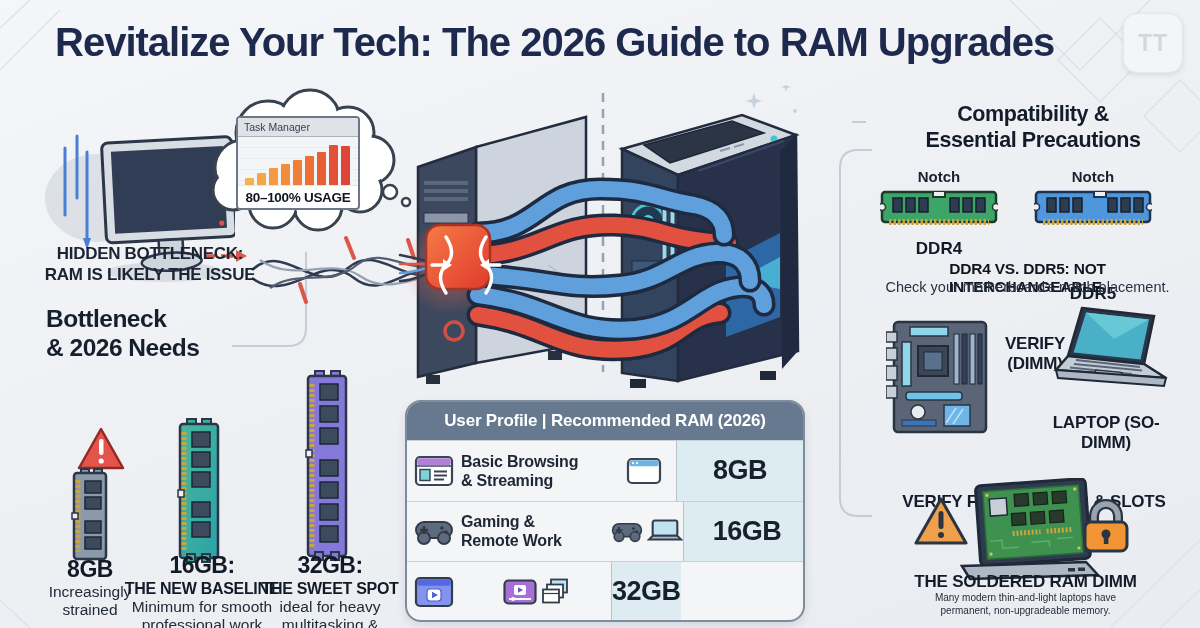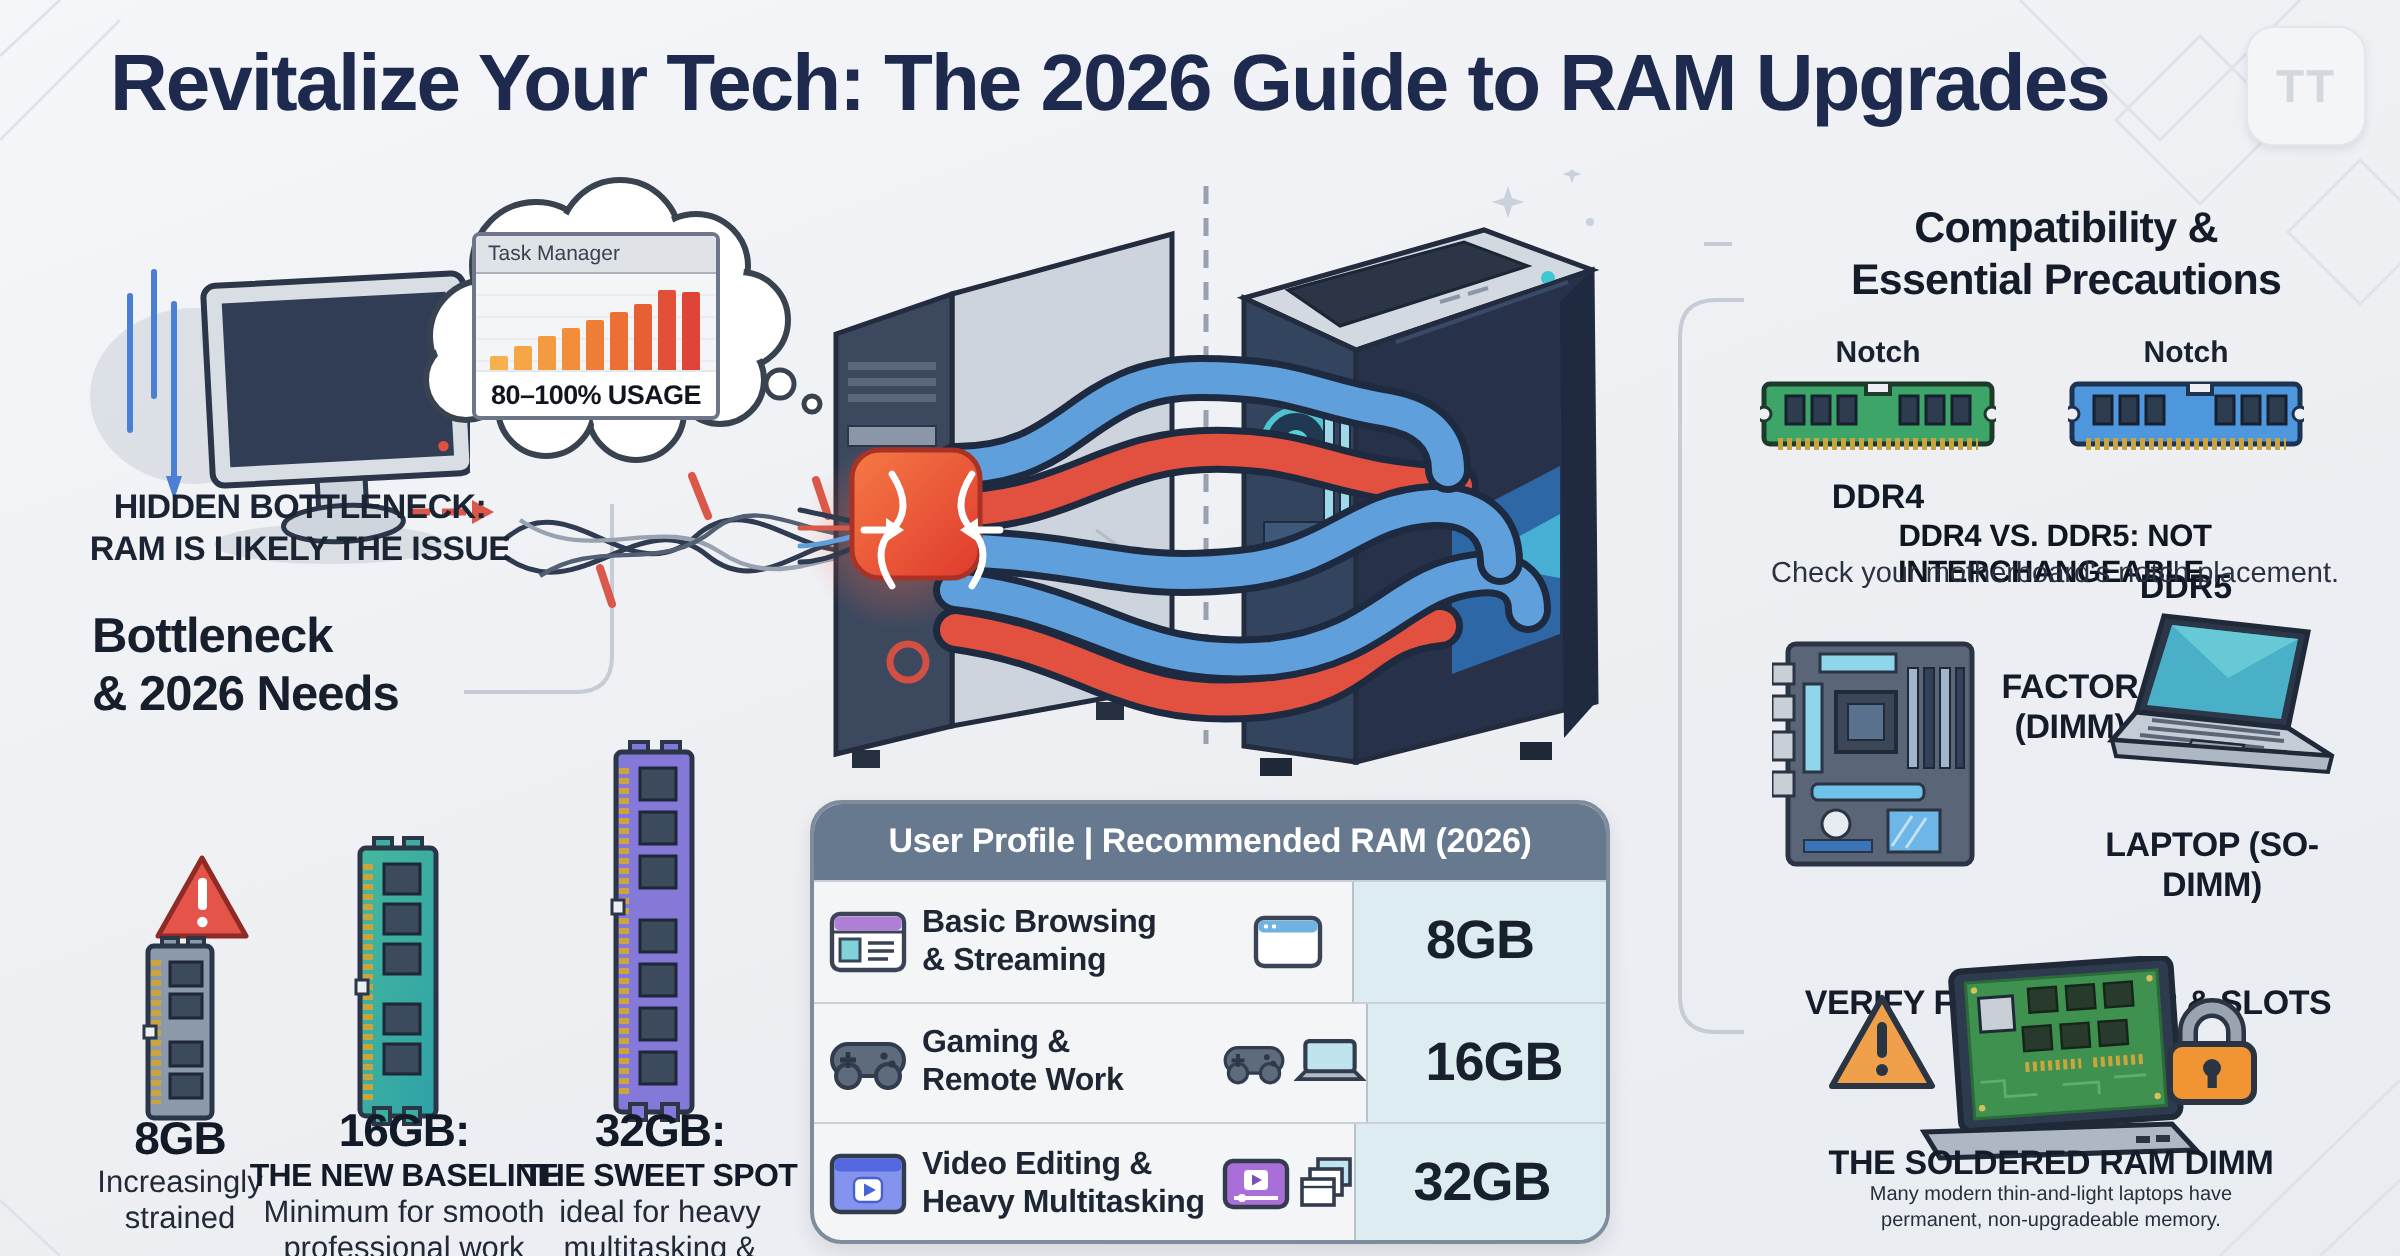--- a/index.html
+++ b/index.html
@@ -390,24 +390,20 @@
     </div>
     <div class="trow">
       <div class="icel">
           <svg width="40" height="32" viewBox="0 0 40 32">
             <rect x="2" y="2" width="36" height="28" rx="4" fill="#8494ee" stroke="#323c4c" stroke-width="2.2"></rect>
             <rect x="3.2" y="3.2" width="33.6" height="6.5" rx="2.5" fill="#5568e0"></rect>
             <rect x="13" y="13" width="14" height="12" rx="3" fill="#ffffff" stroke="#4a5fd0" stroke-width="1.2"></rect>
             <polygon points="18,15.8 24,19 18,22.2" fill="#4a63d8"></polygon>
           </svg>
         </div>
-      <div class="plabel">
-          <div>Video Editing &amp;</div>
-          <div>Heavy Multitasking</div>
-        </div>
       <div class="icel">
         <svg width="34" height="26" viewBox="0 0 34 26">
             <rect x="1.5" y="1.5" width="31" height="23" rx="4" fill="#a86fd8" stroke="#323c4c" stroke-width="2.2"></rect>
             <rect x="11" y="6" width="12" height="10" rx="2" fill="#fff"></rect>
             <polygon points="15,8.2 20,11 15,13.8" fill="#7a4fc0"></polygon>
             <path d="M6,20 H28" stroke="#fff" stroke-width="2"></path>
             <circle cx="10" cy="20" r="2" fill="#fff"></circle>
           </svg>
         <svg width="28" height="28" viewBox="0 0 28 28">
             <rect x="10" y="1.5" width="16" height="13" fill="#bfe4f0" stroke="#323c4c" stroke-width="1.8"></rect>
@@ -479,21 +475,21 @@
         <rect x="84" y="14" width="5" height="50" fill="#9fb6cc"></rect>
         <rect x="92" y="14" width="4" height="50" fill="#32405a"></rect>
       </g>
     <rect x="20" y="72" width="56" height="8" rx="3" fill="#6fc3e8" stroke="#2b3442" stroke-width="1.5"></rect>
     <rect x="58" y="85" width="26" height="21" fill="#6fb6e8" stroke="#2b3442" stroke-width="1.5"></rect>
     <path d="M60,103 l10,-15 M67,104 l10,-15" stroke="#bfe2f5" stroke-width="1.5"></path>
     <circle cx="32" cy="92" r="7" fill="#e8ecf0" stroke="#2b3442" stroke-width="1.5"></circle>
     <rect x="16" y="100" width="34" height="6" fill="#3a74b8" stroke="#2b3442" stroke-width="1"></rect>
   </svg>
   <div class="abs small-b ctr" style="left:988px;top:334px;width:94px;">
-    <div>FACTOR</div>
+    <div>VERIFY</div>
     <div>(DIMM)</div>
   </div>
   <svg class="abs" style="left:1052px;top:306px;" width="120" height="94" viewBox="0 0 120 94">
     <path d="M30,2 L102,10 L92,58 L16,50 Z" fill="#2b3648" stroke="#1f2937" stroke-width="2.5"></path>
     <path d="M34,6.5 L97,13.5 L88.5,53.5 L21.5,46.5 Z" fill="#49b0c8"></path>
     <path d="M34,6.5 L97,13.5 L62,33 Z" fill="#6fd0d8" opacity=".8"></path>
     <path d="M16,50 L92,58 L114,72 L4,64 Z" fill="#c4ccd5" stroke="#1f2937" stroke-width="2.5"></path>
     <g stroke="#5a6678" stroke-width="2">
         <path d="M24,54 L88,61 M22,58 L90,64.5 M18,61.5 L80,68"></path>
       </g>

